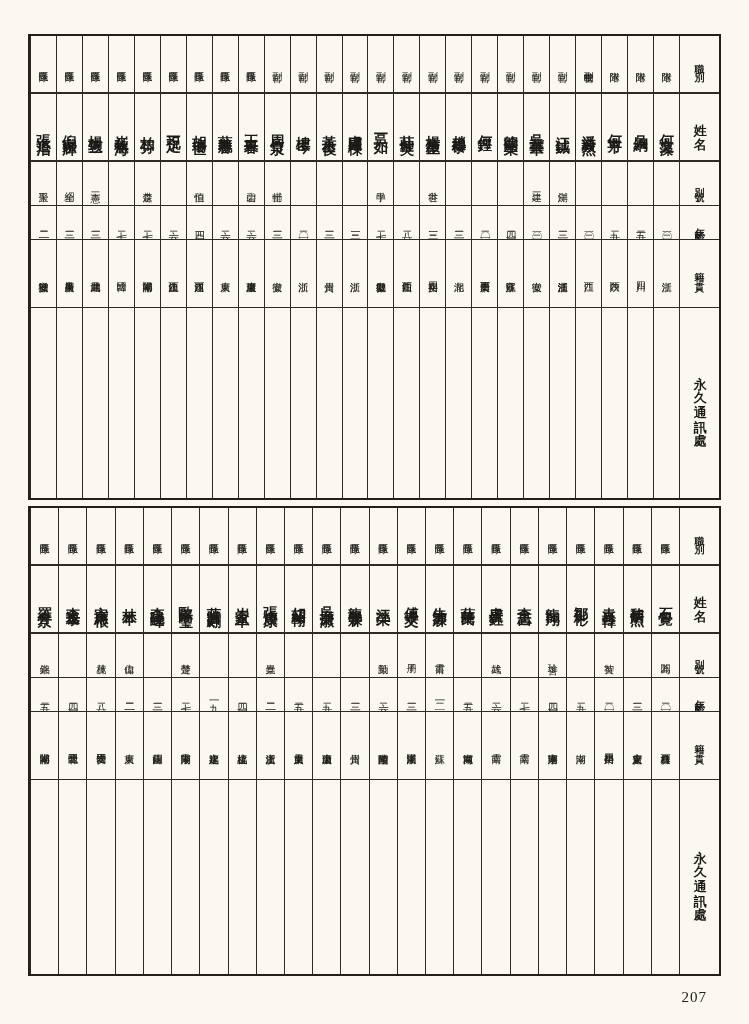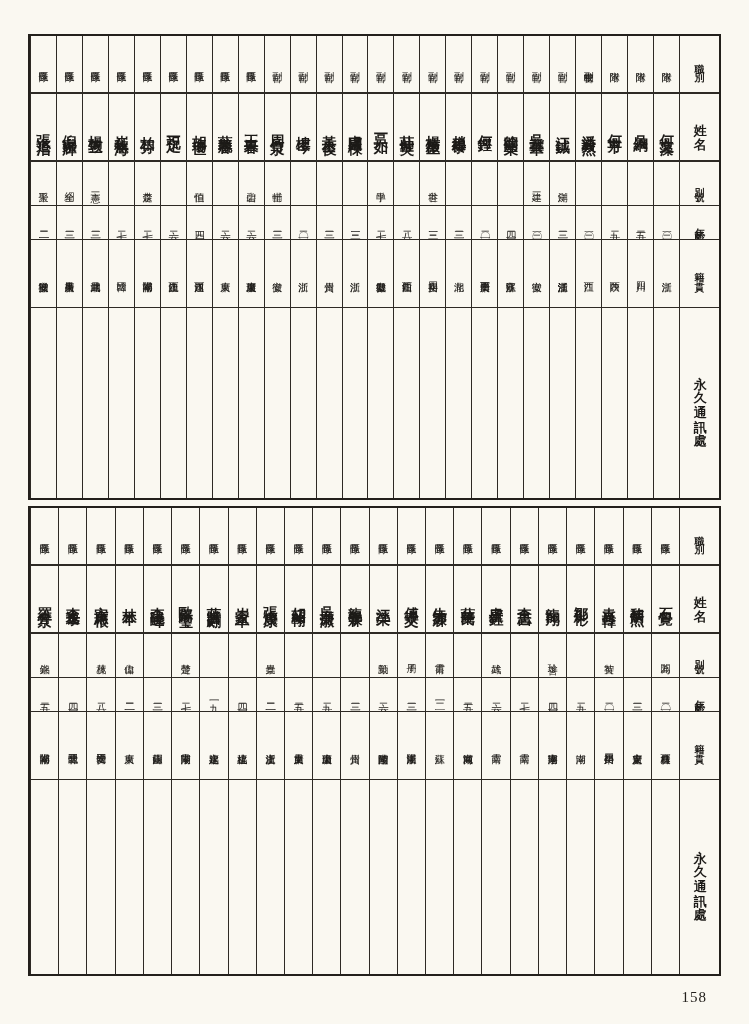--- a/index.html
+++ b/index.html
@@ -341,14 +341,14 @@
       <div class="cell age">二四</div>
       <div class="cell native">韓國平北</div>
       <div class="cell addr"></div>
       <div class="cell title">區隊長</div>
       <div class="cell name">羅介景</div>
       <div class="cell alias">崇銘</div>
       <div class="cell age">二五</div>
       <div class="cell native">湖南祁陽</div>
       <div class="cell addr">祁陽大忠橋郵局交</div>
     </div>
-  <div class="page-number">158</div>
+  <div class="page-number">207</div>
 </div>
 
 </body></html>

